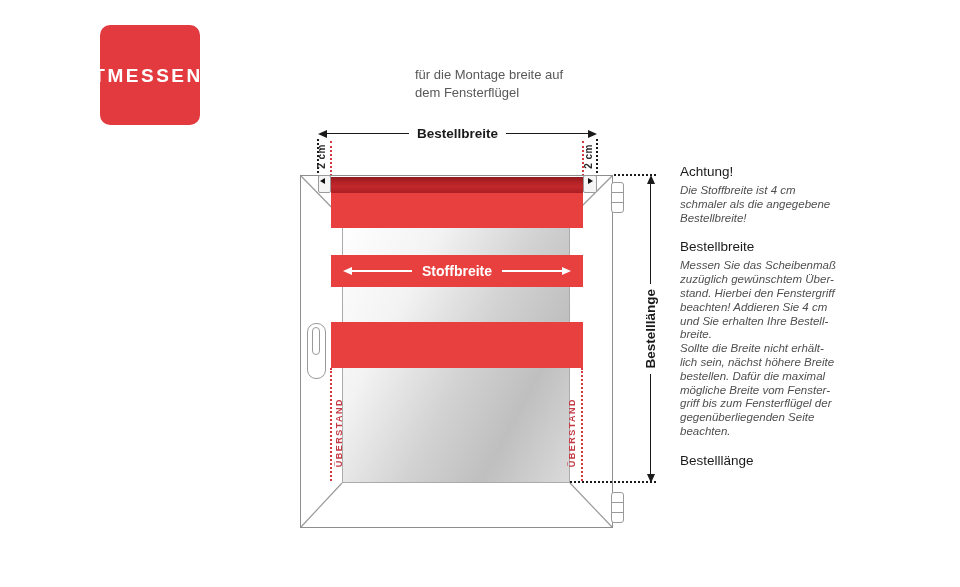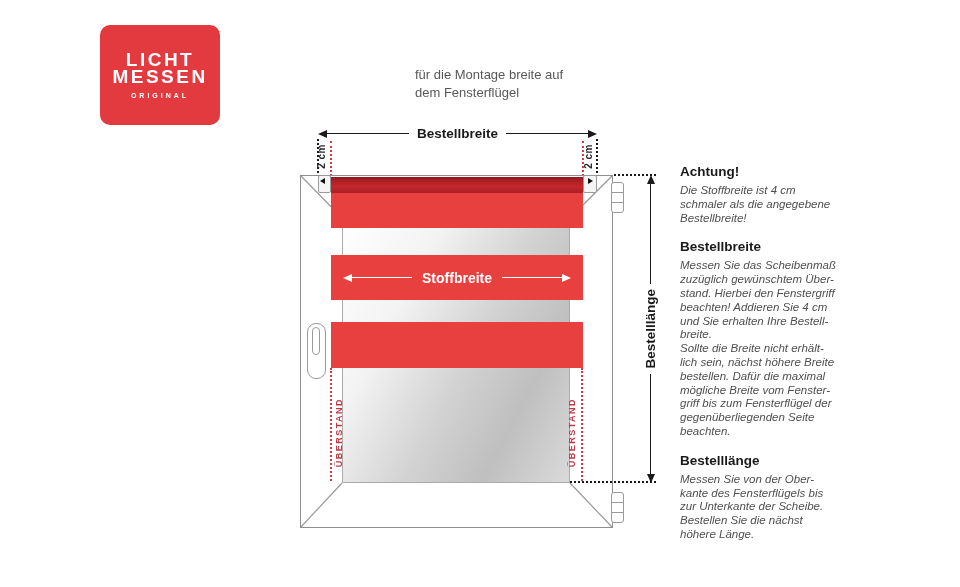--- a/index.html
+++ b/index.html
@@ -1,22 +1,22 @@
 <!DOCTYPE html>
 <html style="--brand_red: #e23a3f; --fabric_red: #e8403f; --dot_red: #d23b42; --accent_text_red: #c43a44; --body_text: #4f4f4f; --frame_gray: #8e8e8e;"><head>
 <meta charset="utf-8">
 <style>
   html,body{margin:0;padding:0;background:#fff;}
   .canvas{position:relative;width:960px;height:587px;background:#ffffff;overflow:hidden;
           font-family:"Liberation Sans",sans-serif;color:#1a1a1a;}
   .abs{position:absolute;box-sizing:border-box;}
 
   
-  .logo{left:100px;top:25px;width:120px;height:100px;background:var(--brand_red);
-        border-radius:10px;display:flex;flex-direction:column;align-items:center;justify-content:center;}
+  .logo{left:100px;top:25px;width:100px;height:100px;background:var(--brand_red);
+        border-radius:10px;display:flex;flex-direction:row;align-items:center;justify-content:center;}
   .logo-line{color:#fff;font-size:19px;font-weight:bold;letter-spacing:2.5px;line-height:17px;}
   .logo-sub{color:#fff;font-size:7px;letter-spacing:3px;margin-top:7px;font-weight:600;}
 
   
   .badge{left:303px;top:39px;background:#151515;color:#fff;font-size:13.5px;font-weight:bold;
          letter-spacing:1.2px;padding:5px 10px 6px;}
   .title{left:415px;top:43px;font-size:15.5px;font-weight:bold;letter-spacing:1px;color:#1a1a1a;}
   .subtitle{left:415px;top:66px;font-size:13px;color:#585858;line-height:17.5px;white-space:pre-line;}
 
   
@@ -44,21 +44,21 @@
          background:linear-gradient(118deg,#ffffff 0%,#f3f3f3 28%,#d2d2d2 55%,#bfbfbf 76%,#dadada 100%);}
   .roller-cap{top:175px;width:13px;height:18px;background:#f5f5f5;border:1px solid #9a9a9a;border-radius:2px;}
   .roller-bar{left:331px;top:176.5px;width:252px;height:16.5px;
               background:linear-gradient(180deg,#8f191e 0%,#b22126 30%,#c3282c 60%,#aa1f24 100%);}
   .cap-arrow-l{left:320px;top:178px;width:0;height:0;border-top:3px solid transparent;
                border-bottom:3px solid transparent;border-right:5px solid #111;}
   .cap-arrow-r{left:588px;top:178px;width:0;height:0;border-top:3px solid transparent;
                border-bottom:3px solid transparent;border-left:5px solid #111;}
   .band{left:331px;width:252px;background:var(--fabric_red);}
   .band1{top:193px;height:35px;}
-  .band2{top:255px;height:45px;display:flex;align-items:center;padding:0 12px;}
+  .band2{top:255px;height:32px;display:flex;align-items:center;padding:0 12px;}
   .band3{top:322px;height:46px;}
   .band2 .seg{height:1.5px;background:#fff;flex:1;}
   .band2 .head-l{border-right-color:#fff;}
   .band2 .head-r{border-left-color:#fff;}
   .band2 .lbl{color:#fff;font-size:14px;font-weight:bold;padding:0 10px;white-space:nowrap;}
 
   .ueberstand{font-size:9px;font-weight:bold;letter-spacing:1.5px;color:var(--accent_text_red);}
 
   .handle{left:307px;top:323px;width:19px;height:56px;border:1.5px solid #9a9a9a;border-radius:9px;background:#fff;}
   .handle-inner{left:4px;top:3px;width:8px;height:28px;border:1.5px solid #9a9a9a;border-radius:5px;background:#fff;}
@@ -69,21 +69,21 @@
   .v-arrow{left:643.5px;top:175px;height:308px;width:14px;display:flex;flex-direction:column;align-items:center;}
   .v-arrow .seg{width:1.5px;background:#1a1a1a;flex:1;}
   .head-u{width:0;height:0;border-left:4.5px solid transparent;border-right:4.5px solid transparent;
           border-bottom:9px solid #1a1a1a;}
   .head-d{width:0;height:0;border-left:4.5px solid transparent;border-right:4.5px solid transparent;
           border-top:9px solid #1a1a1a;}
   .v-arrow .lbl{font-size:13.5px;font-weight:bold;margin:5px 0;color:#1a1a1a;}
 
   
   .info{left:680px;top:164px;width:158px;}
-  .info h3{font-size:13.5px;font-weight:bold;color:#1a1a1a;margin:0 0 5px 0;line-height:15px;}
+  .info h3{font-size:13.5px;font-weight:normal;color:#1a1a1a;margin:0 0 5px 0;line-height:15px;}
   .info-section + .info-section{margin-top:14px;}
   .info p{font-size:11.5px;color:var(--body_text);line-height:13.8px;margin:0;white-space:pre-line;font-style:italic;}
 </style>
 </head>
 <body>
 
 <div class="canvas">
 
   <div class="abs logo">
     <div class="logo-line">LICHT</div>
@@ -179,21 +179,16 @@
 Sollte die Breite nicht erhält-
 lich sein, nächst höhere Breite
 bestellen. Dafür die maximal
 mögliche Breite vom Fenster-
 griff bis zum Fensterflügel der
 gegenüberliegenden Seite
 beachten.</p>
     </div>
     <div class="info-section">
       <h3>Bestelllänge</h3>
-      <p>Messen Sie von der Ober-
-kante des Fensterflügels bis
-zur Unterkante der Scheibe.
-Bestellen Sie die nächst
-höhere Länge.</p>
     </div>
   </div>
 
 </div>
 
 </body></html>

